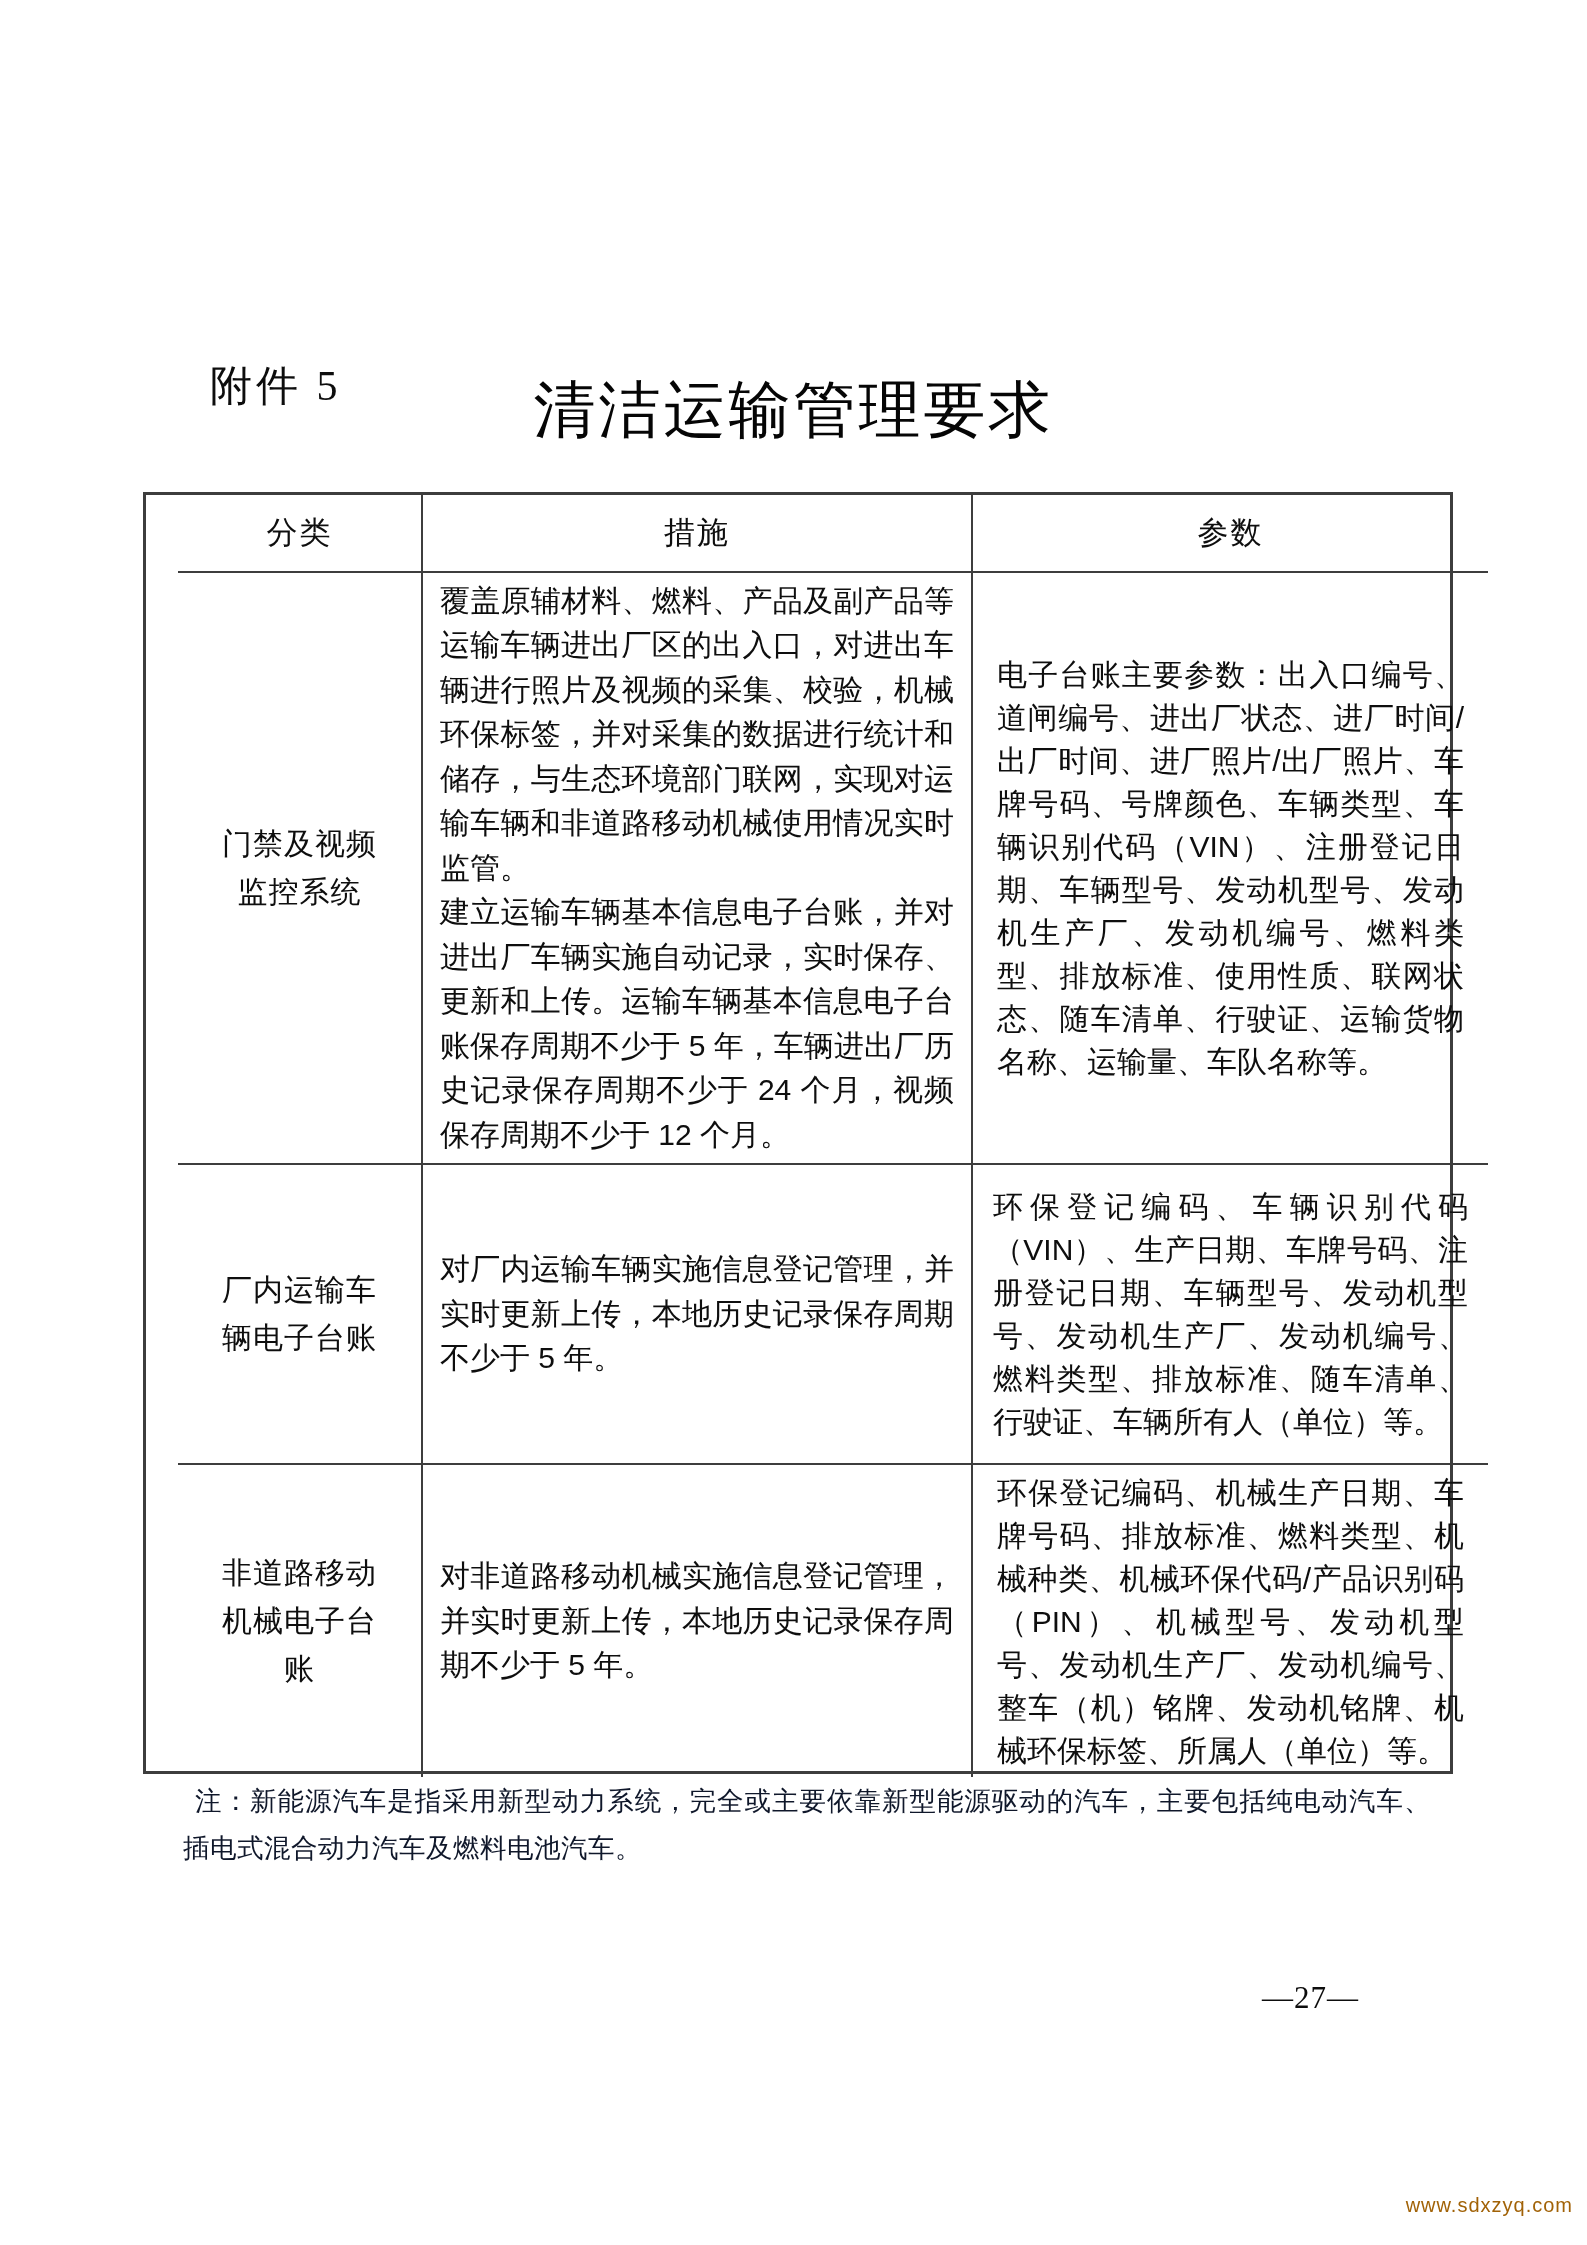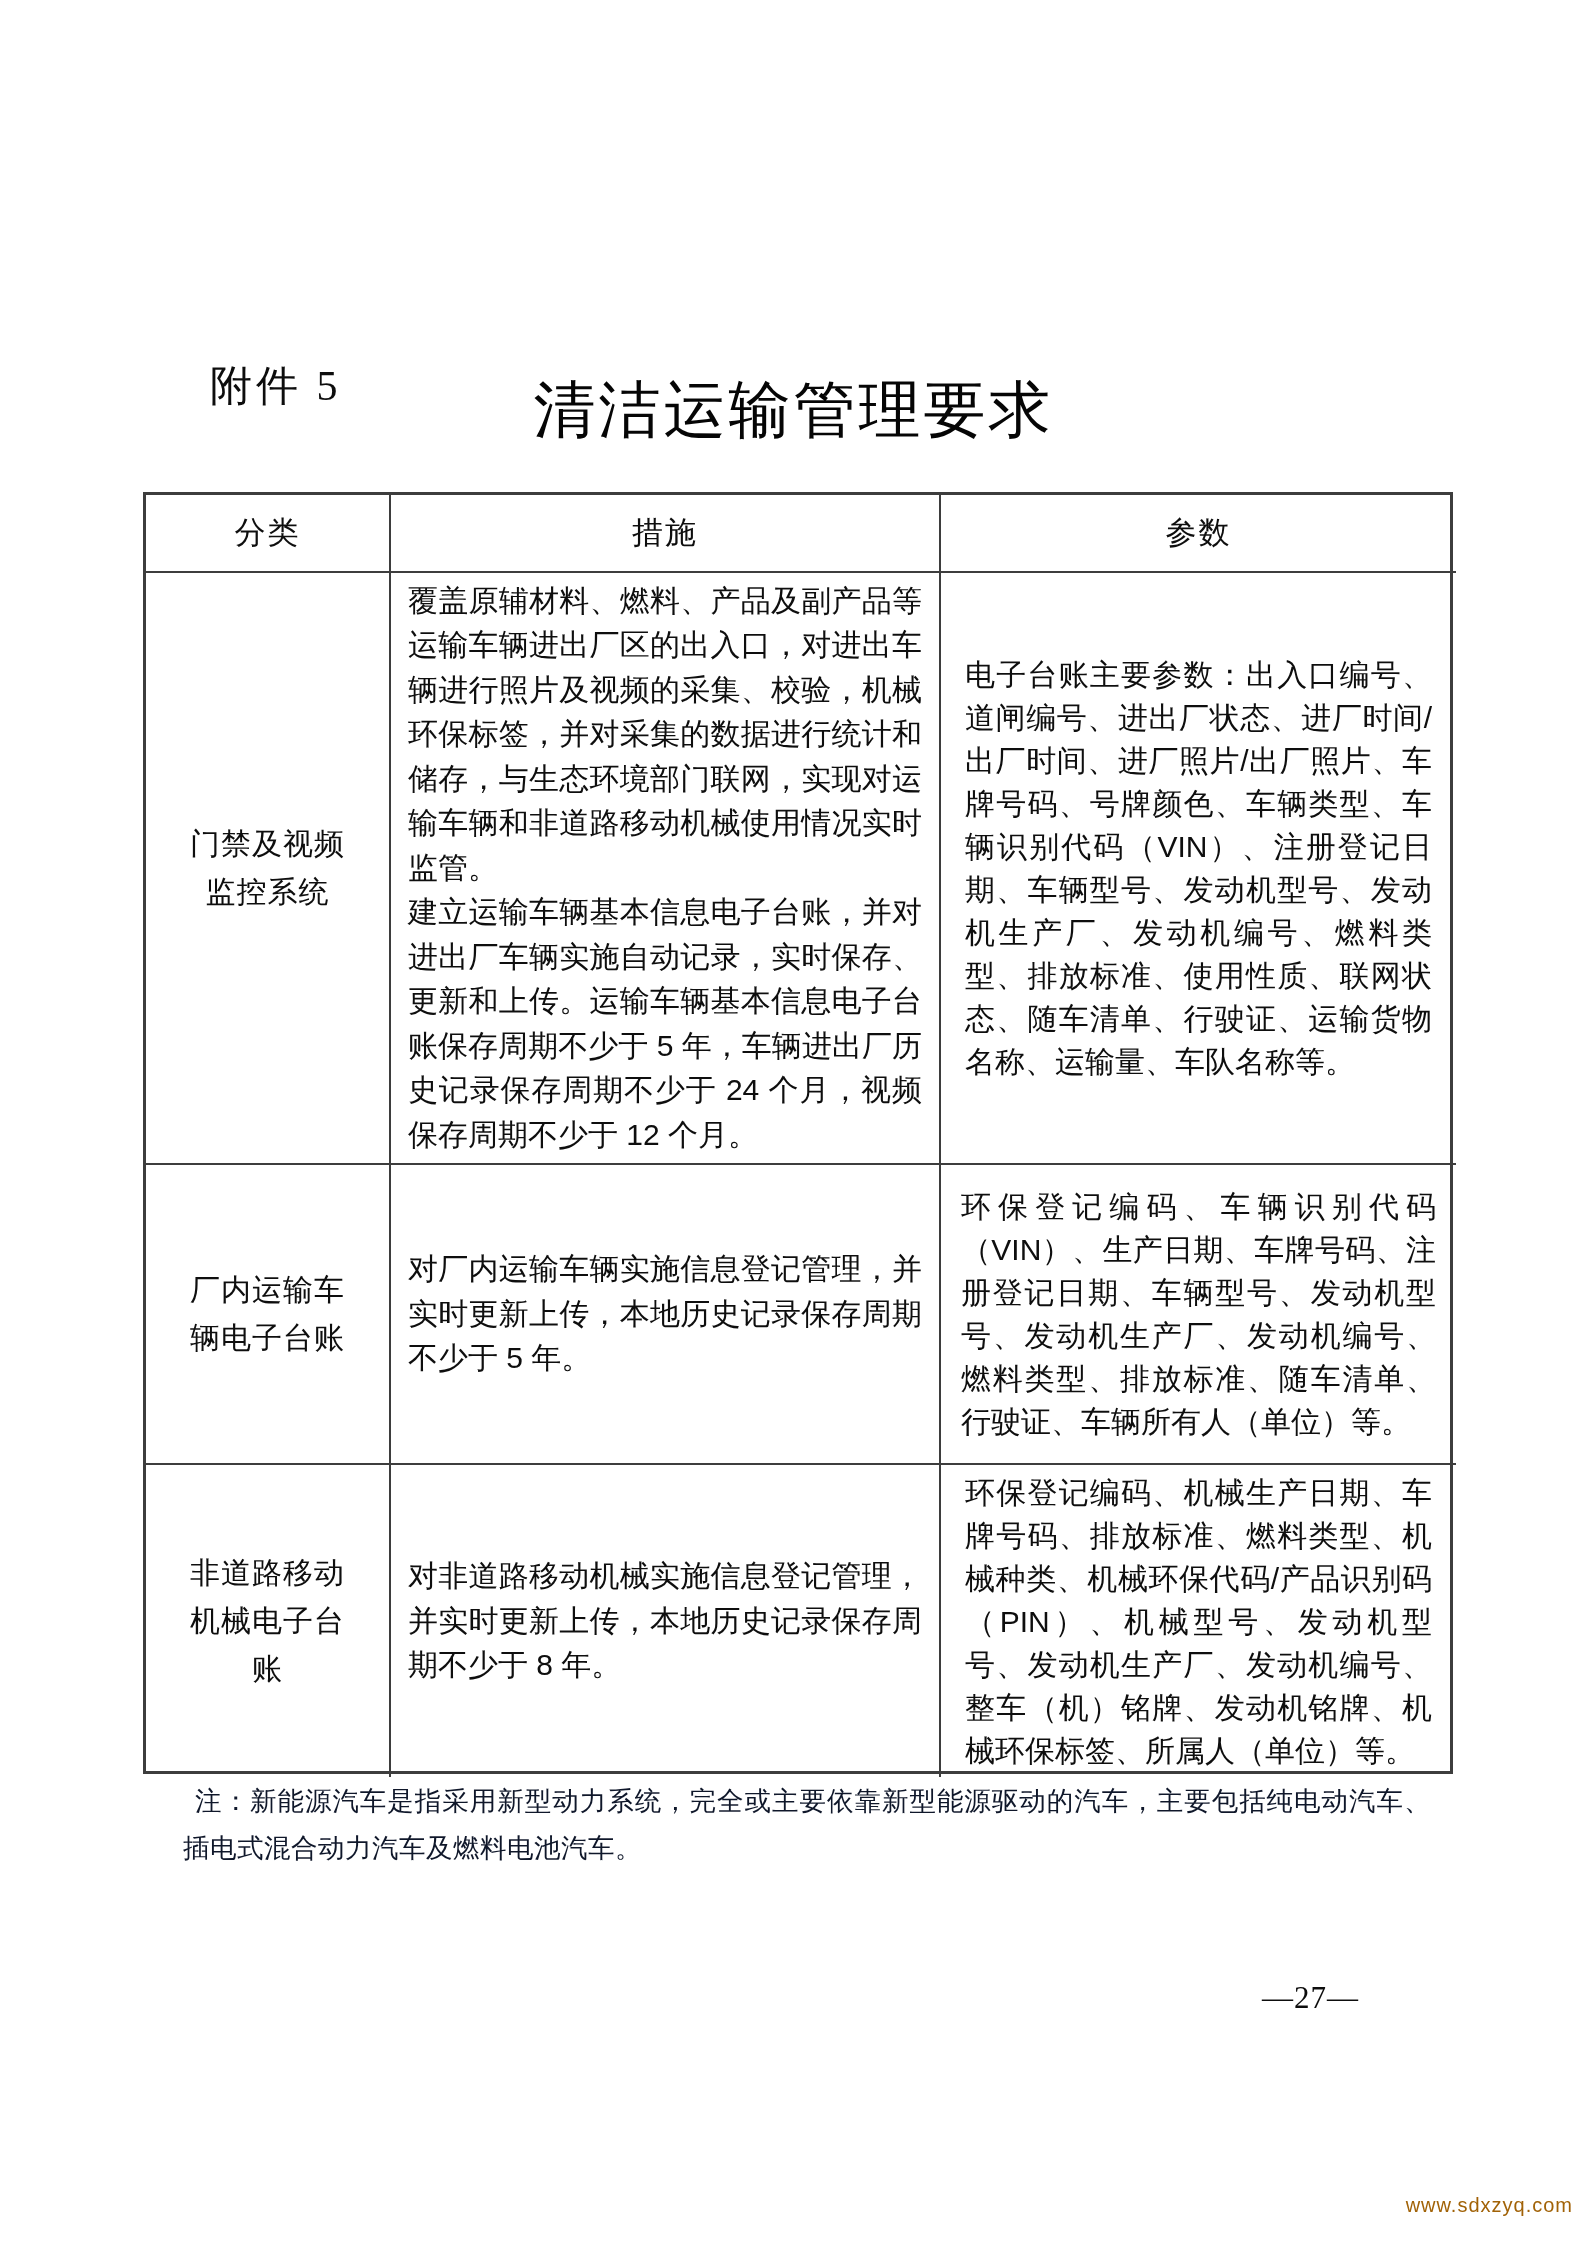--- a/index.html
+++ b/index.html
@@ -20,21 +20,21 @@
     font-family:"Liberation Serif",serif;font-weight:normal;
     font-size:62px;letter-spacing:3px;color:#050505;
   }
 
   .req-table{
     position:absolute;left:143px;top:492px;width:1310px;height:1282px;
     display:grid;
     grid-template-columns:245px 550px 515px;
     grid-template-rows:78px 592px 300px 312px;
     border:3px solid #3d3d3d;box-sizing:border-box;
-    font-size:30px;color:#0e0e0e;
+    font-size:30px;color:#0e0e0e;padding-left:32px;
   }
   .cell{
     border-right:2px solid #3d3d3d;border-bottom:2px solid #3d3d3d;
     box-sizing:border-box;display:flex;flex-direction:column;justify-content:center;
     overflow:hidden;
   }
   .cell.last-col{border-right:none;}
   .cell.last-row{border-bottom:none;}
   .hdr{align-items:center;text-align:center;font-size:31px;letter-spacing:2px;}
   .cat{
@@ -91,21 +91,21 @@
     <div class="cell cat">厂内运输车辆电子台账</div>
     <div class="cell meas">
       <p>对厂内运输车辆实施信息登记管理，并实时更新上传，本地历史记录保存周期不少于 5 年。</p>
     </div>
     <div class="cell par last-col">
       <p style="margin:0;">环保登记编码、车辆识别代码（VIN）、生产日期、车牌号码、注册登记日期、车辆型号、发动机型号、发动机生产厂、发动机编号、燃料类型、排放标准、随车清单、行驶证、车辆所有人（单位）等。</p>
     </div>
 
     <div class="cell cat last-row">非道路移动机械电子台账</div>
     <div class="cell meas last-row">
-      <p>对非道路移动机械实施信息登记管理，并实时更新上传，本地历史记录保存周期不少于 8 年。</p>
+      <p>对非道路移动机械实施信息登记管理，并实时更新上传，本地历史记录保存周期不少于 5 年。</p>
     </div>
     <div class="cell par last-col last-row">
       <p style="margin:4px;">环保登记编码、机械生产日期、车牌号码、排放标准、燃料类型、机械种类、机械环保代码/产品识别码（PIN）、机械型号、发动机型号、发动机生产厂、发动机编号、整车（机）铭牌、发动机铭牌、机械环保标签、所属人（单位）等。</p>
     </div>
 
   </div>
 
   <div class="note">注：新能源汽车是指采用新型动力系统，完全或主要依靠新型能源驱动的汽车，主要包括纯电动汽车、插电式混合动力汽车及燃料电池汽车。</div>
 
   <div class="page-number">—27—</div>

